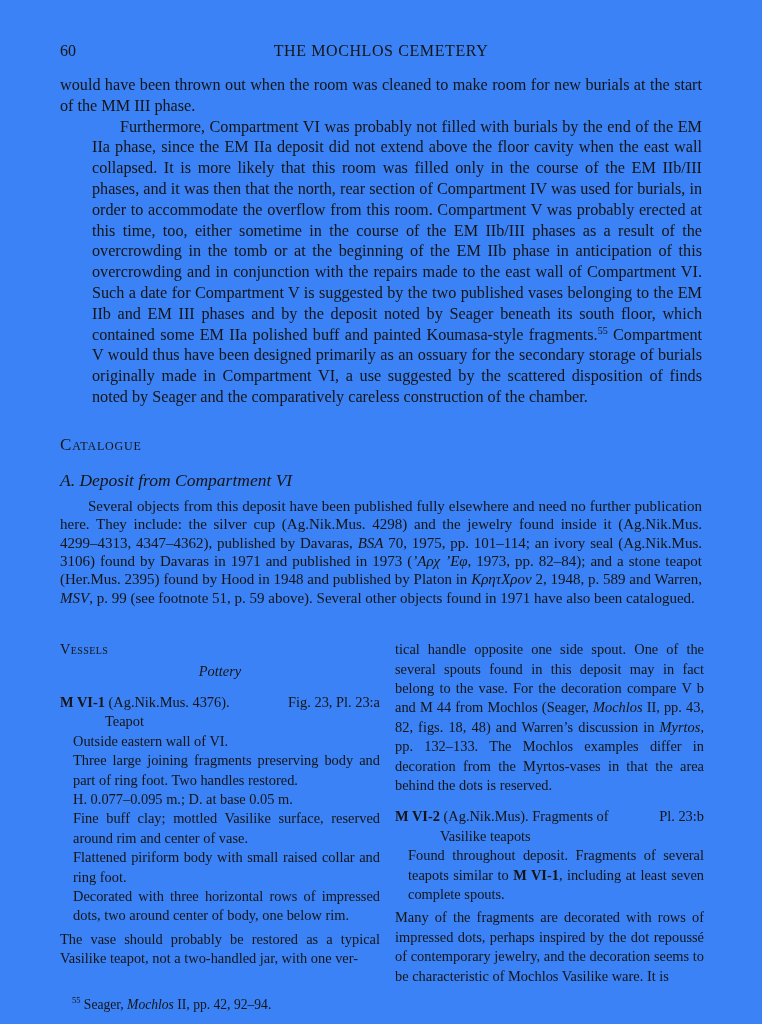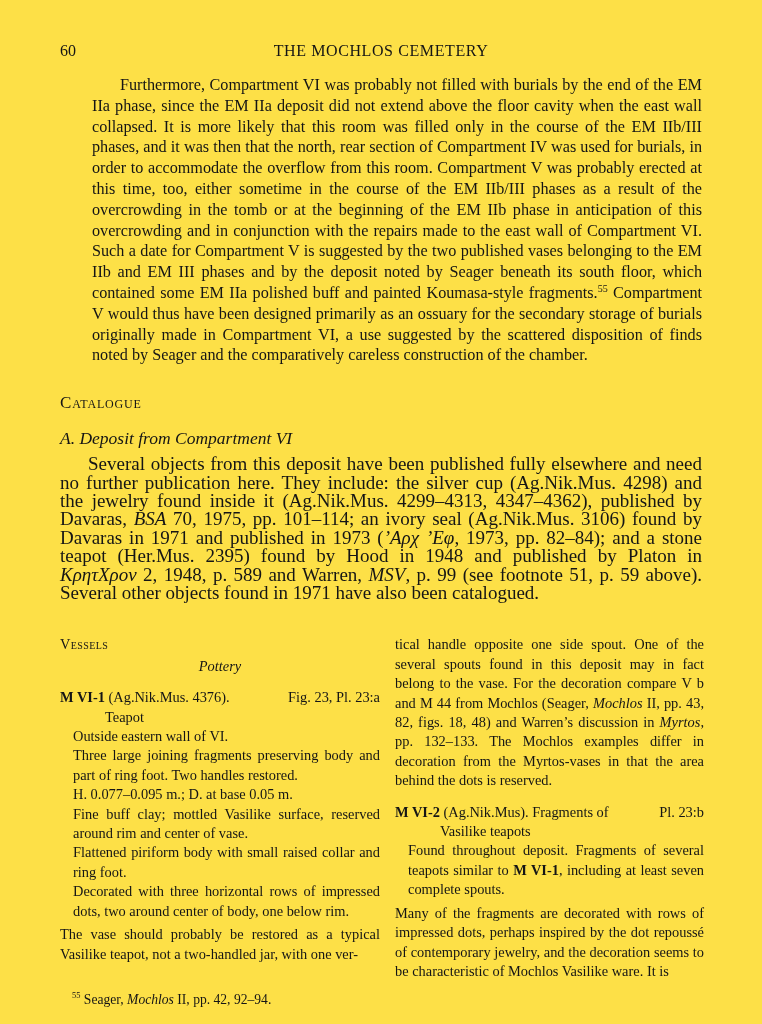--- a/index.html
+++ b/index.html
@@ -1,21 +1,21 @@
 <!DOCTYPE html>
 <html><head>
 <meta charset="utf-8">
 <style>
   * { margin: 0; padding: 0; box-sizing: border-box; }
   html, body { background: #ffffff; }
   .page {
     position: relative;
     width: 762px;
     height: 1024px;
-    background: #fde047;
+    background: #3b82f6;
     color: #151515;
     font-family: "Liberation Serif", serif;
     overflow: hidden;
   }
   .page-header {
     position: relative;
     margin: 0 60px;
     padding-top: 44px;
     font-size: 16px;
     height: 64px;
@@ -41,21 +41,21 @@
     letter-spacing: 0.8px;
   }
   .section-heading {
     margin: 15px 60px 0 60px;
     font-size: 17.5px;
     font-weight: normal;
     font-style: italic;
   }
   .catalogue-intro {
     margin: 6px 60px 0 60px;
-    font-size: 19px;
+    font-size: 15px;
     line-height: 18.4px;
     text-align: justify;
     text-indent: 28px;
   }
   .columns {
     display: flex;
     margin: 33px 60px 0 60px;
     gap: 15px;
     font-size: 14.4px;
     line-height: 19.4px;
@@ -84,20 +84,21 @@
 <body>
 
 <div class="page">
 
   <div class="page-header">
     <span class="page-number">60</span>
     <span class="running-head">THE MOCHLOS CEMETERY</span>
   </div>
 
   <div class="body-text">
+    <p>would have been thrown out when the room was cleaned to make room for new burials at the start of the MM III phase.</p>
     <p class="indent"><span>Furthermore, Compartment VI was probably not filled with burials by the end of the EM IIa phase, since the EM IIa deposit did not extend above the floor cavity when the east wall collapsed. It is more likely that this room was filled only in the course of the EM IIb/III phases, and it was then that the north, rear section of Compartment IV was used for burials, in order to accommodate the overflow from this room. Compartment V was probably erected at this time, too, either sometime in the course of the EM IIb/III phases as a result of the overcrowding in the tomb or at the beginning of the EM IIb phase in anticipation of this overcrowding and in conjunction with the repairs made to the east wall of Compartment VI. Such a date for Compartment V is suggested by the two published vases belonging to the EM IIb and EM III phases and by the deposit noted by Seager beneath its south floor, which contained some EM IIa polished buff and painted Koumasa-style fragments.</span><sup>55</sup><span> Compartment V would thus have been designed primarily as an ossuary for the secondary storage of burials originally made in Compartment VI, a use suggested by the scattered disposition of finds noted by Seager and the comparatively careless construction of the chamber.</span></p>
   </div>
 
   <h2 class="catalogue-heading">Catalogue</h2>
   <h3 class="section-heading">A. Deposit from Compartment VI</h3>
   <p class="catalogue-intro"><span>Several objects from this deposit have been published fully elsewhere and need no further publication here. They include: the silver cup (Ag.Nik.Mus. 4298) and the jewelry found inside it (Ag.Nik.Mus. 4299–4313, 4347–4362), published by Davaras, </span><i>BSA</i><span> 70, 1975, pp. 101–114; an ivory seal (Ag.Nik.Mus. 3106) found by Davaras in 1971 and published in 1973 (</span><i>’Αρχ ’Εφ</i><span>, 1973, pp. 82–84); and a stone teapot (Her.Mus. 2395) found by Hood in 1948 and published by Platon in </span><i>ΚρητΧρον</i><span> 2, 1948, p. 589 and Warren, </span><i>MSV</i><span>, p. 99 (see footnote 51, p. 59 above). Several other objects found in 1971 have also been catalogued.</span></p>
 
   <div class="columns">
 
     <div class="col-left">

